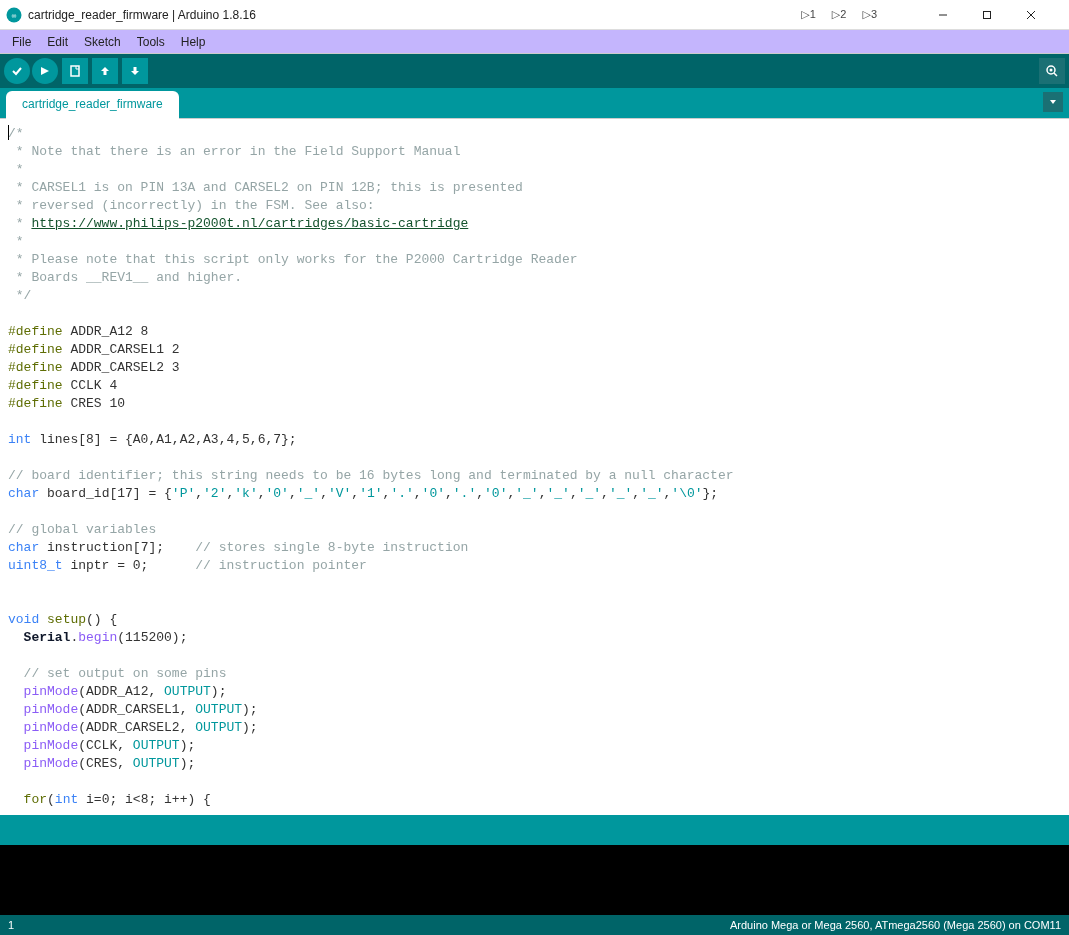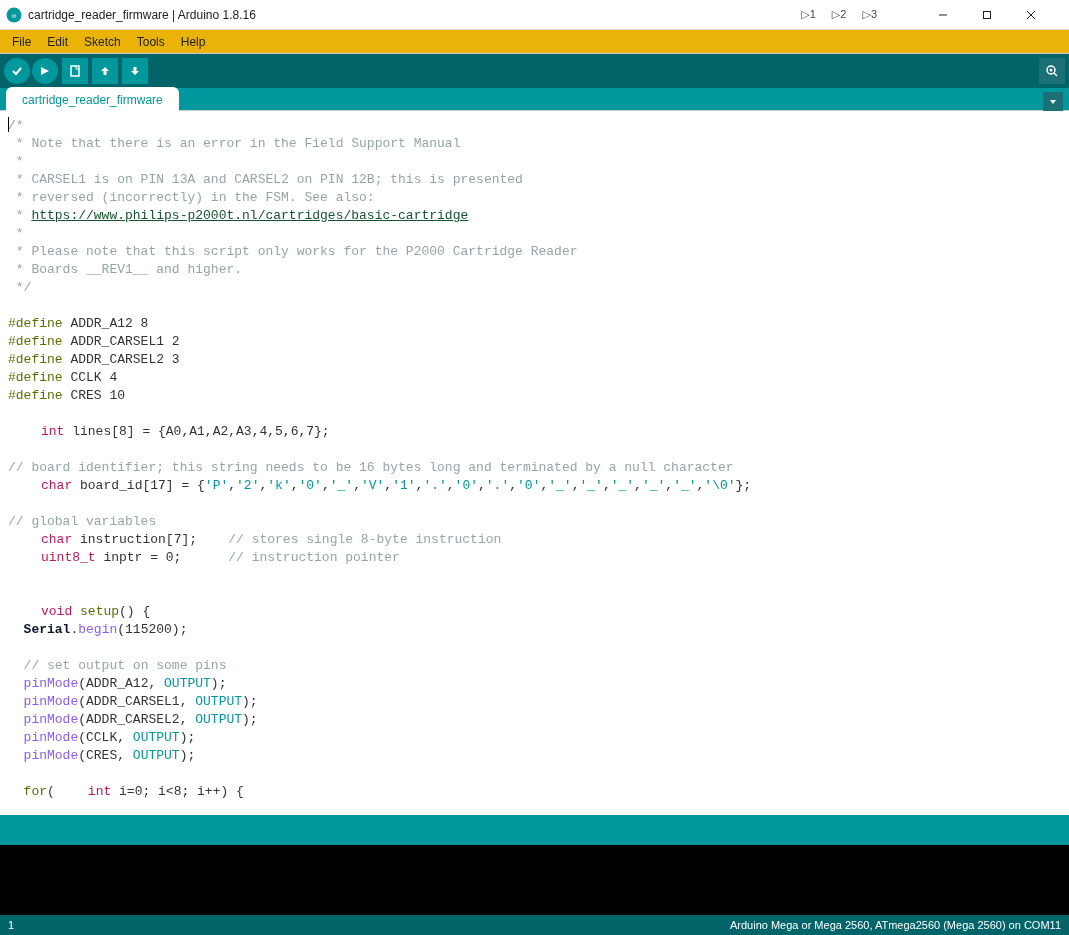--- a/index.html
+++ b/index.html
@@ -39,21 +39,21 @@
 }
 .titlebar .winbtn {
   width: 44px; height: 28px;
   display: inline-flex; align-items: center; justify-content: center;
   color: #222;
 }
 
 
 .menubar {
   height: 24px;
-  background: #eab308;
+  background: #c4b5fd;
   display: flex;
   align-items: center;
   padding: 0 4px;
   border-bottom: 1px solid #ccc;
 }
 .menubar .menu {
   padding: 3px 8px;
   font-size: 12px;
   color: #222;
 }
@@ -84,24 +84,23 @@
 .toolbar .sqbtn:first-of-type { margin-left: 10px; }
 .toolbar .serialbtn {
   width: 26px; height: 26px;
   background: #1A7074;
   display: inline-flex; align-items: center; justify-content: center;
   color: #fff;
 }
 
 
 .tabstrip {
-  height: 22px;
+  height: 30px;
   background: #00979D;
   display: flex;
-  align-items: flex-end;
   padding: 0 6px;
   position: relative;
 }
 .tab {
   background: #fff;
   color: #00979D;
   font-size: 12px;
   padding: 6px 16px 6px 16px;
   border-top-left-radius: 6px;
   border-top-right-radius: 6px;
@@ -142,21 +141,21 @@
   position: absolute;
   left: 8px; top: 6px;
   width: 1px; height: 15px;
   background: #000;
 }
 .editor::-webkit-scrollbar { width: 15px; }
 .editor::-webkit-scrollbar-track { background: #f0f0f0; }
 .editor::-webkit-scrollbar-thumb { background: #c2c2c2; }
 
 .tok-comment { color: #95A5A6; }
-.tok-type    { color: #be185d; margin-left: 33px; }
+.tok-type    { color: #3b82f6; }
 .tok-func    { color: #8b5cf6; }
 .tok-const   { color: #00979C; }
 .tok-str     { color: #00979C; }
 .tok-serial  { color: #0f172a; font-weight: bold;}
 .tok-link    { color: #14532d; text-decoration: underline; }
 .tok-setup   { color: #5E6D03; }
 
 
 .statusbar {
   height: 30px;

